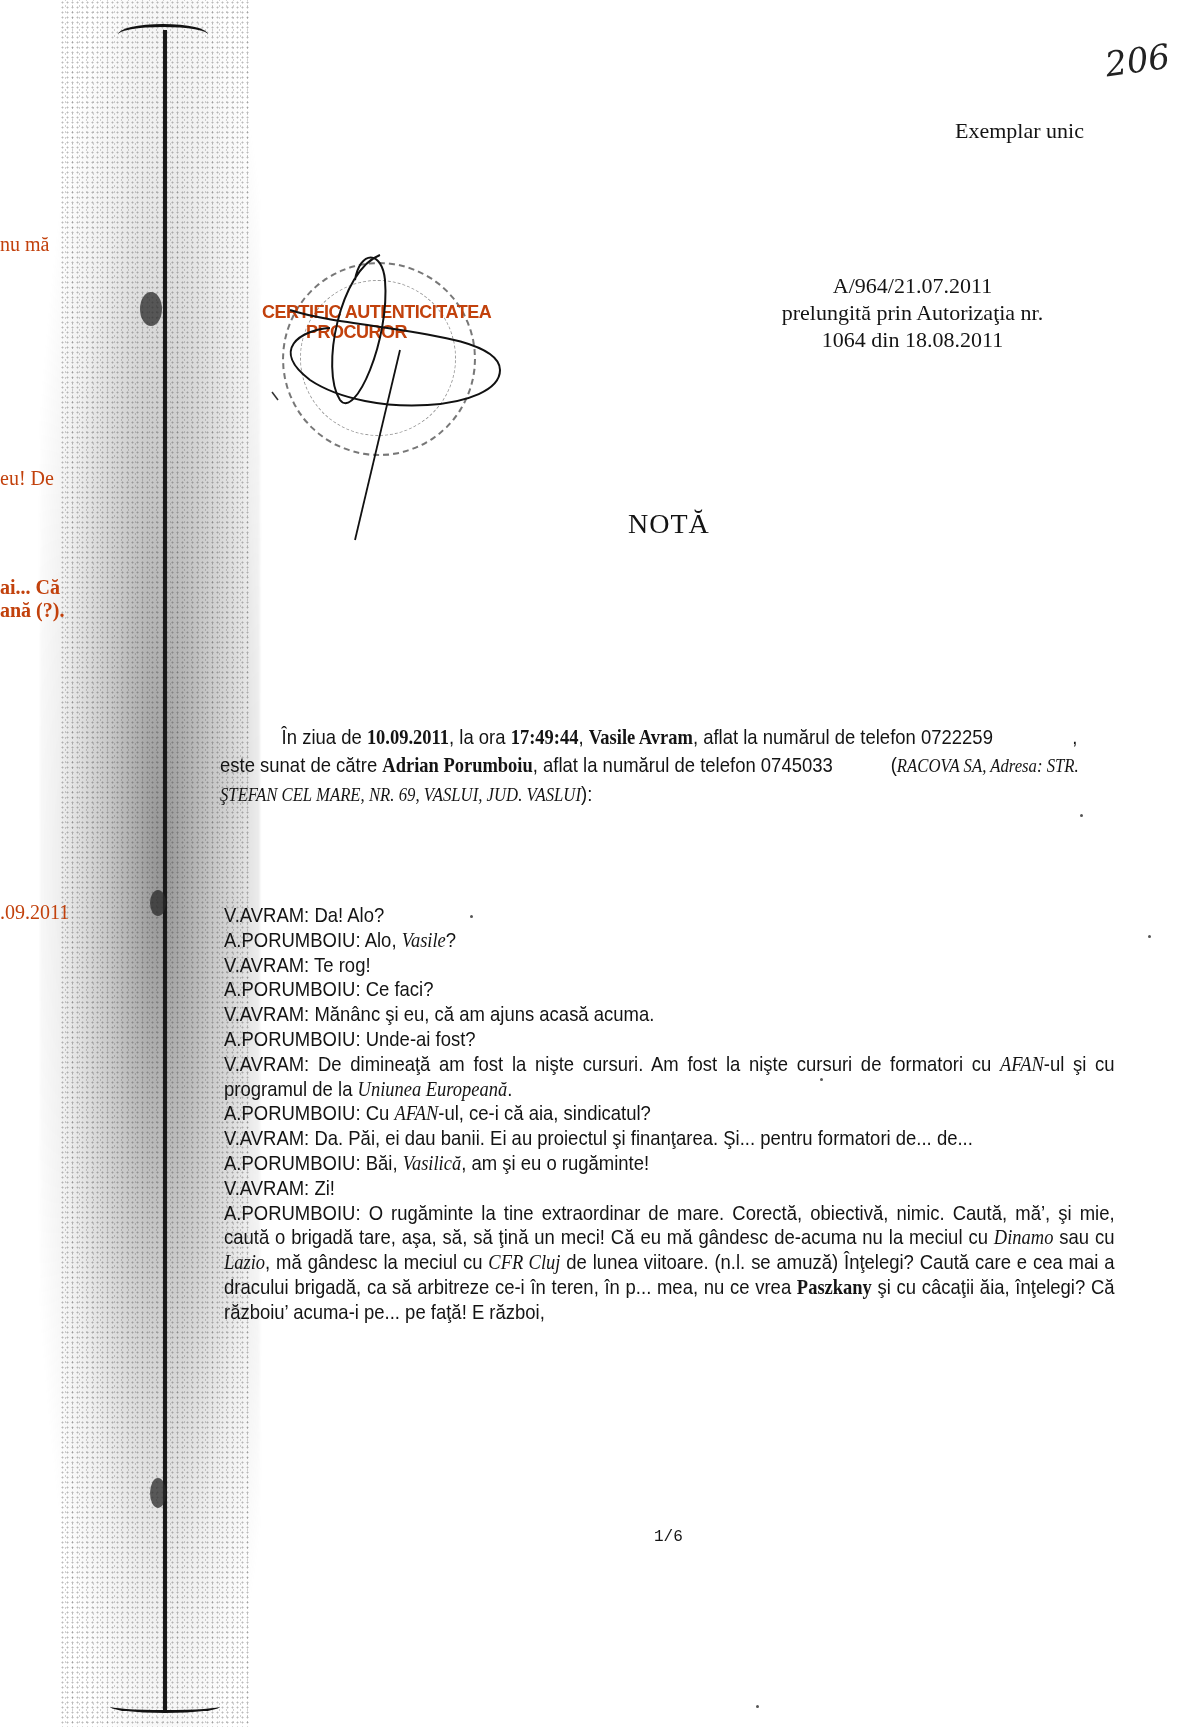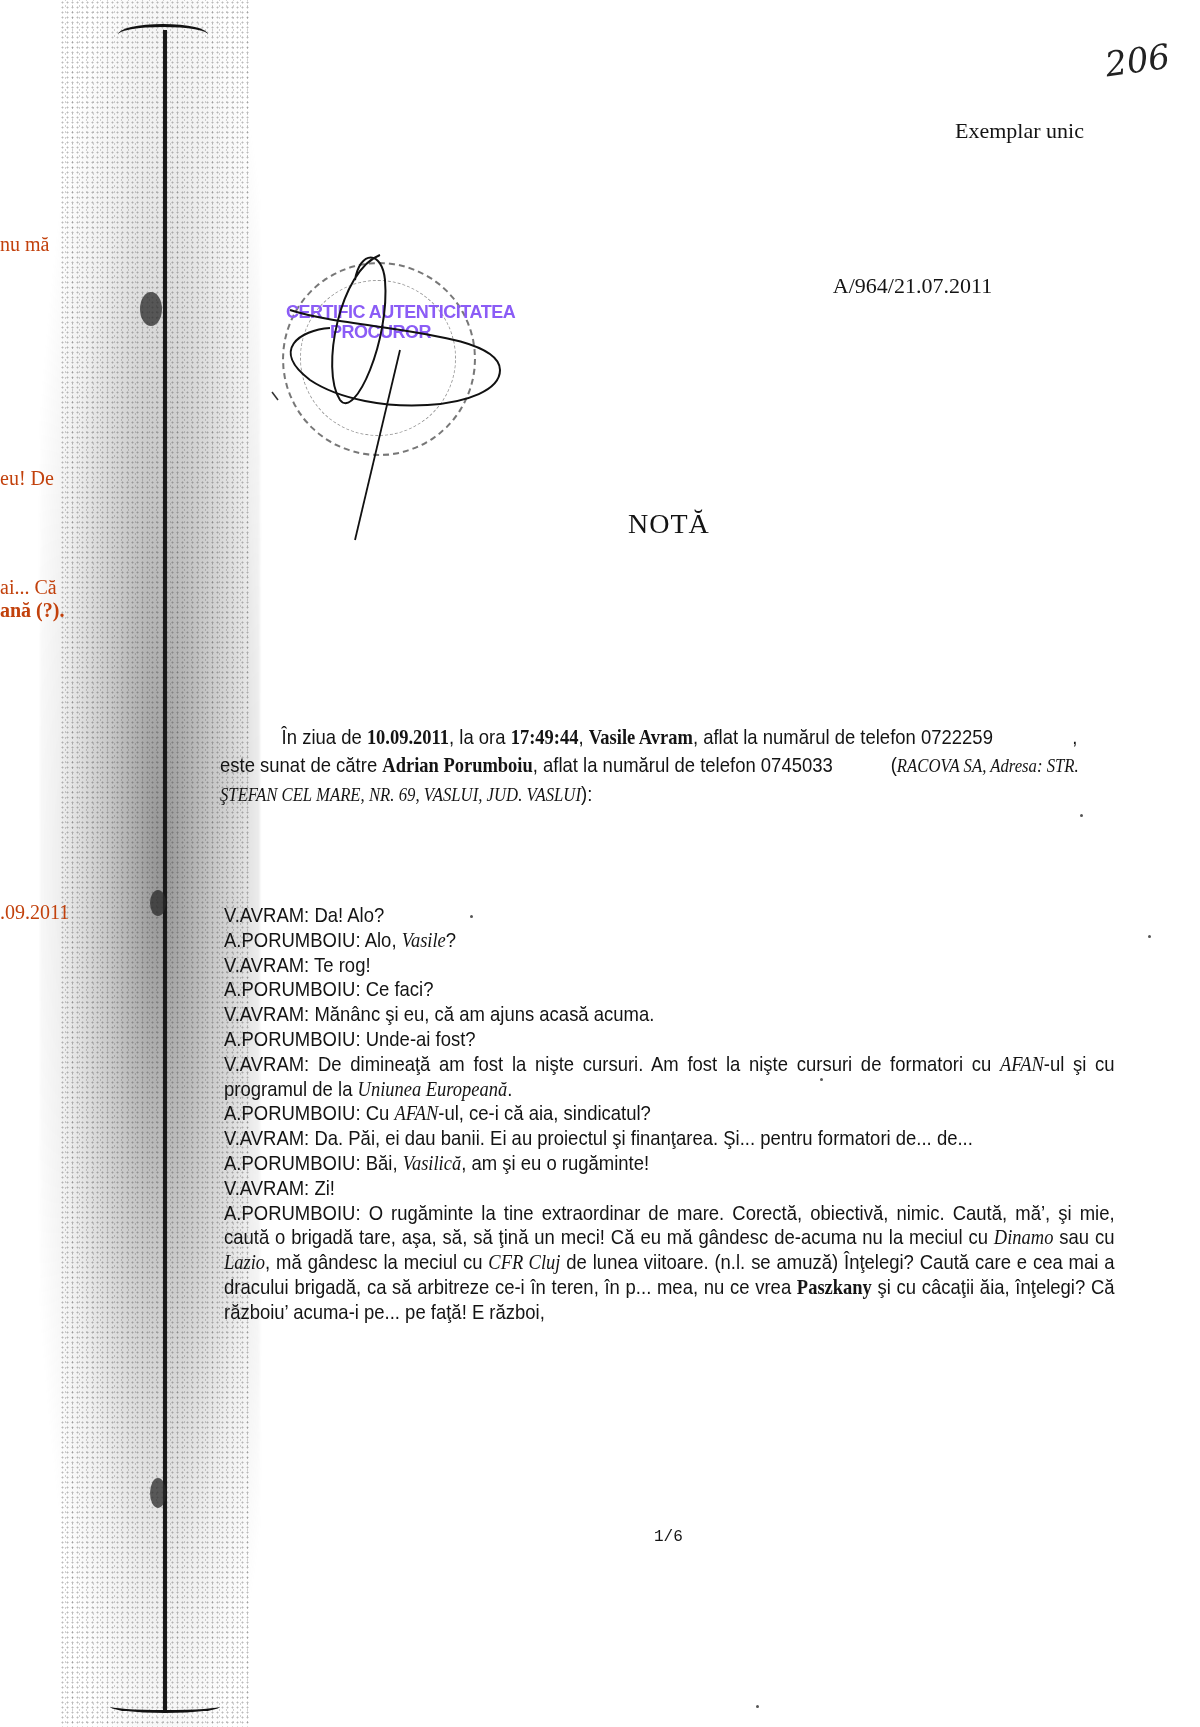--- a/index.html
+++ b/index.html
@@ -48,21 +48,21 @@
   .stamp {
     left:282px; top:262px; width:190px; height:190px; border-radius:50%;
     border:2px dashed #777;
   }
   .stamp-inner {
     left:300px; top:280px; width:154px; height:154px; border-radius:50%;
     border:1px dashed #999;
   }
   .stamp-text {
     left:262px; top:302px; font-family:"Liberation Sans", sans-serif; font-weight:bold;
-    font-size:18px; line-height:20px; color:#8b5cf6; letter-spacing:-0.5px;margin-left:24px;
+    font-size:18px; line-height:20px; color:#c2410c; letter-spacing:-0.5px;
   }
   .stamp-text .sub { display:block; padding-left:44px; }
   .signature { left:270px; top:250px; width:240px; height:300px; }
   .doc-title { left:628px; top:508px; font-size:28px; letter-spacing:1px; }
   .intro {
     left:220px; top:723px; width:890px;
     font-family:"Liberation Sans", sans-serif; font-size:21px; line-height:28px;
     transform:scaleX(0.88); transform-origin:left top; width:1012px;
   }
   .intro .indent { display:inline-block; width:70px; }
@@ -87,29 +87,31 @@
 <div class="abs binding-noise"></div>
 <div class="abs spine"></div>
 <div class="abs spine-top"></div>
 <div class="abs spine-bottom"></div>
 <div class="abs punch-hole" style="left:140px;top:292px;"></div>
 <div class="abs punch-hole" style="left:150px;top:890px;width:16px;height:26px;"></div>
 <div class="abs punch-hole" style="left:150px;top:1478px;width:16px;height:30px;"></div>
 
 <div class="abs left-fragment" style="left:0;top:232px;">nu mă</div>
 <div class="abs left-fragment" style="left:0;top:446px;margin-top:20px;">eu! De</div>
-<div class="abs left-fragment" style="left:0;top:575px;">ai... Că</div>
+<div class="abs left-fragment" style="left:0;top:575px;font-weight:bold;">ai... Că</div>
 <div class="abs left-fragment" style="left:0;top:598px;font-weight:bold;">ană (?).</div>
 <div class="abs left-fragment" style="left:0;top:900px;font-size:20px;text-align:center;">.09.2011</div>
 
 <div class="abs page-number-hw">206</div>
 <div class="abs copy-label">Exemplar unic</div>
 
 <div class="abs auth-block">
   <div>A/964/21.07.2011</div>
+  <div>prelungită prin Autorizaţia nr.</div>
+  <div>1064 din 18.08.2011</div>
 </div>
 
 <div class="abs stamp"></div>
 <div class="abs stamp-inner"></div>
 <div class="abs stamp-text">
   <span>CERTIFIC AUTENTICITATEA</span>
   <span class="sub">PROCUROR</span>
 </div>
 <svg class="abs signature" viewBox="0 0 240 300">
   <path d="M110 5 C70 20, 50 120, 70 150 C85 170, 120 90, 115 30 C112 0, 90 0, 85 30" fill="none" stroke="#111" stroke-width="2"></path>

